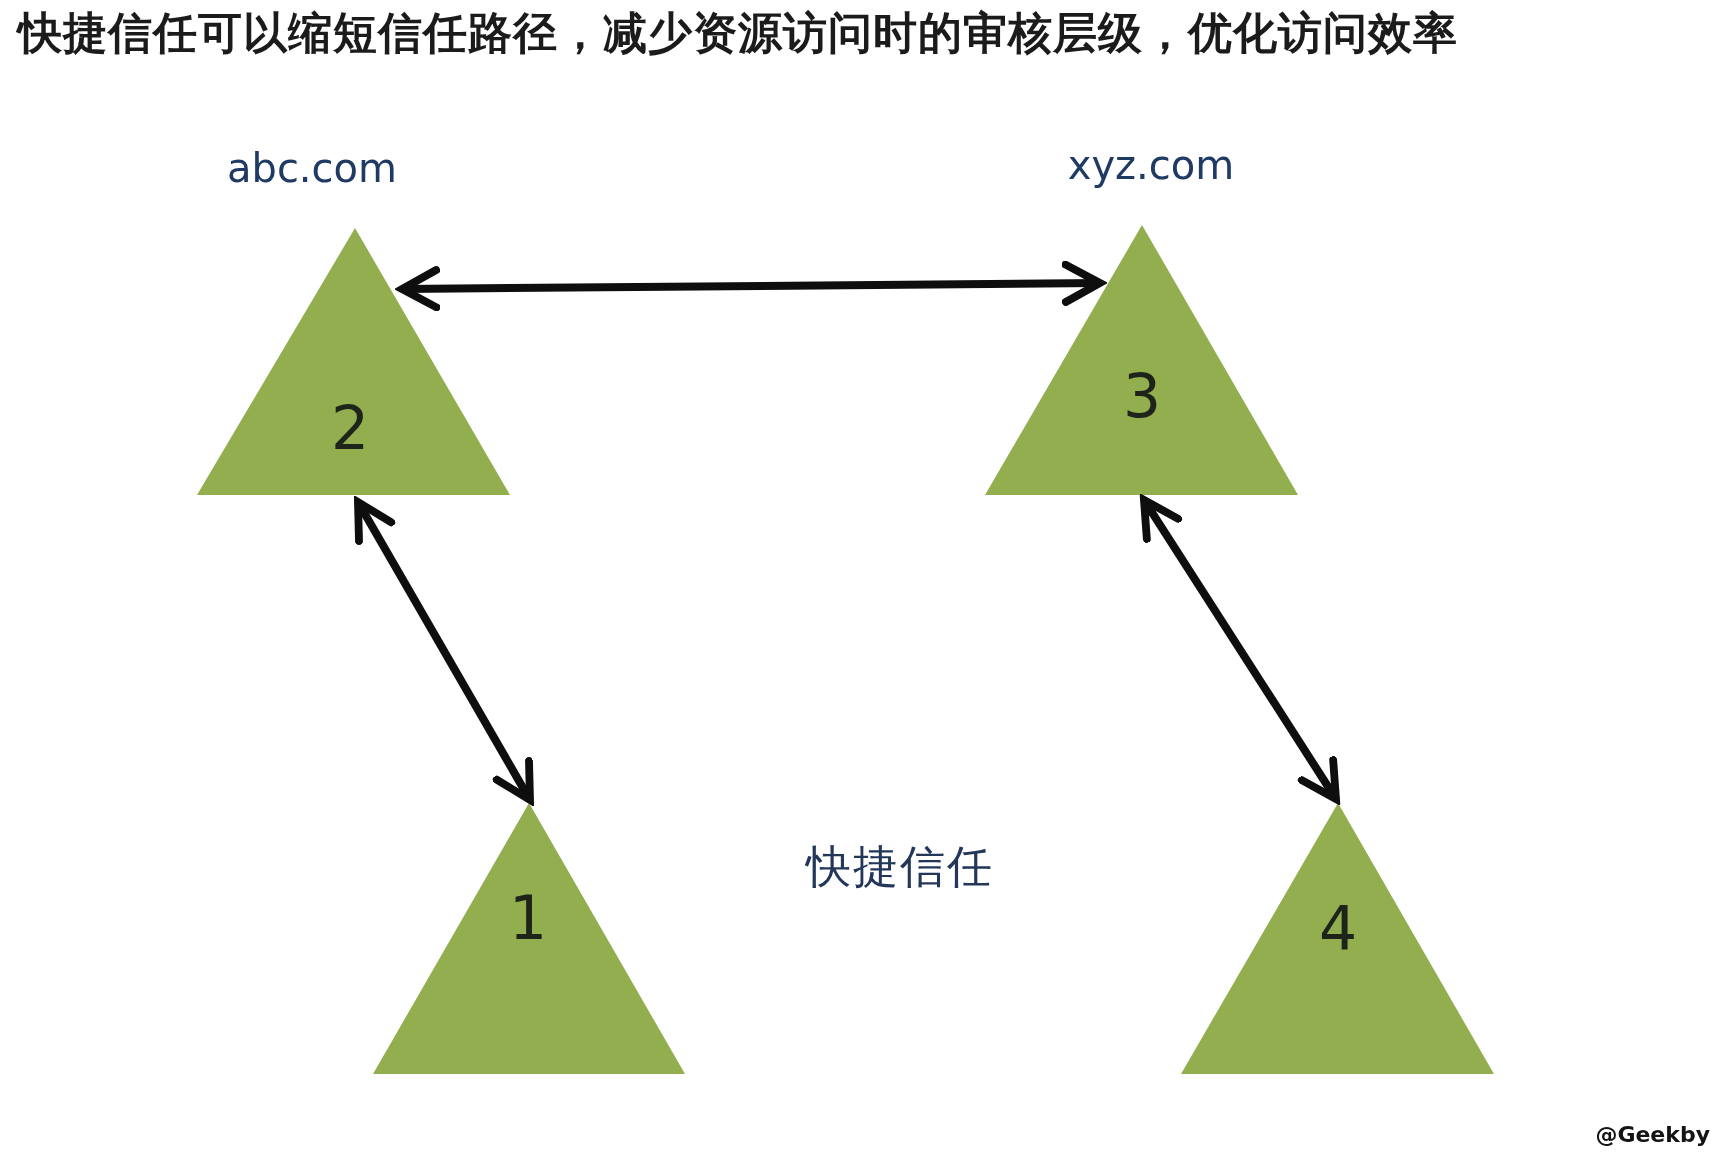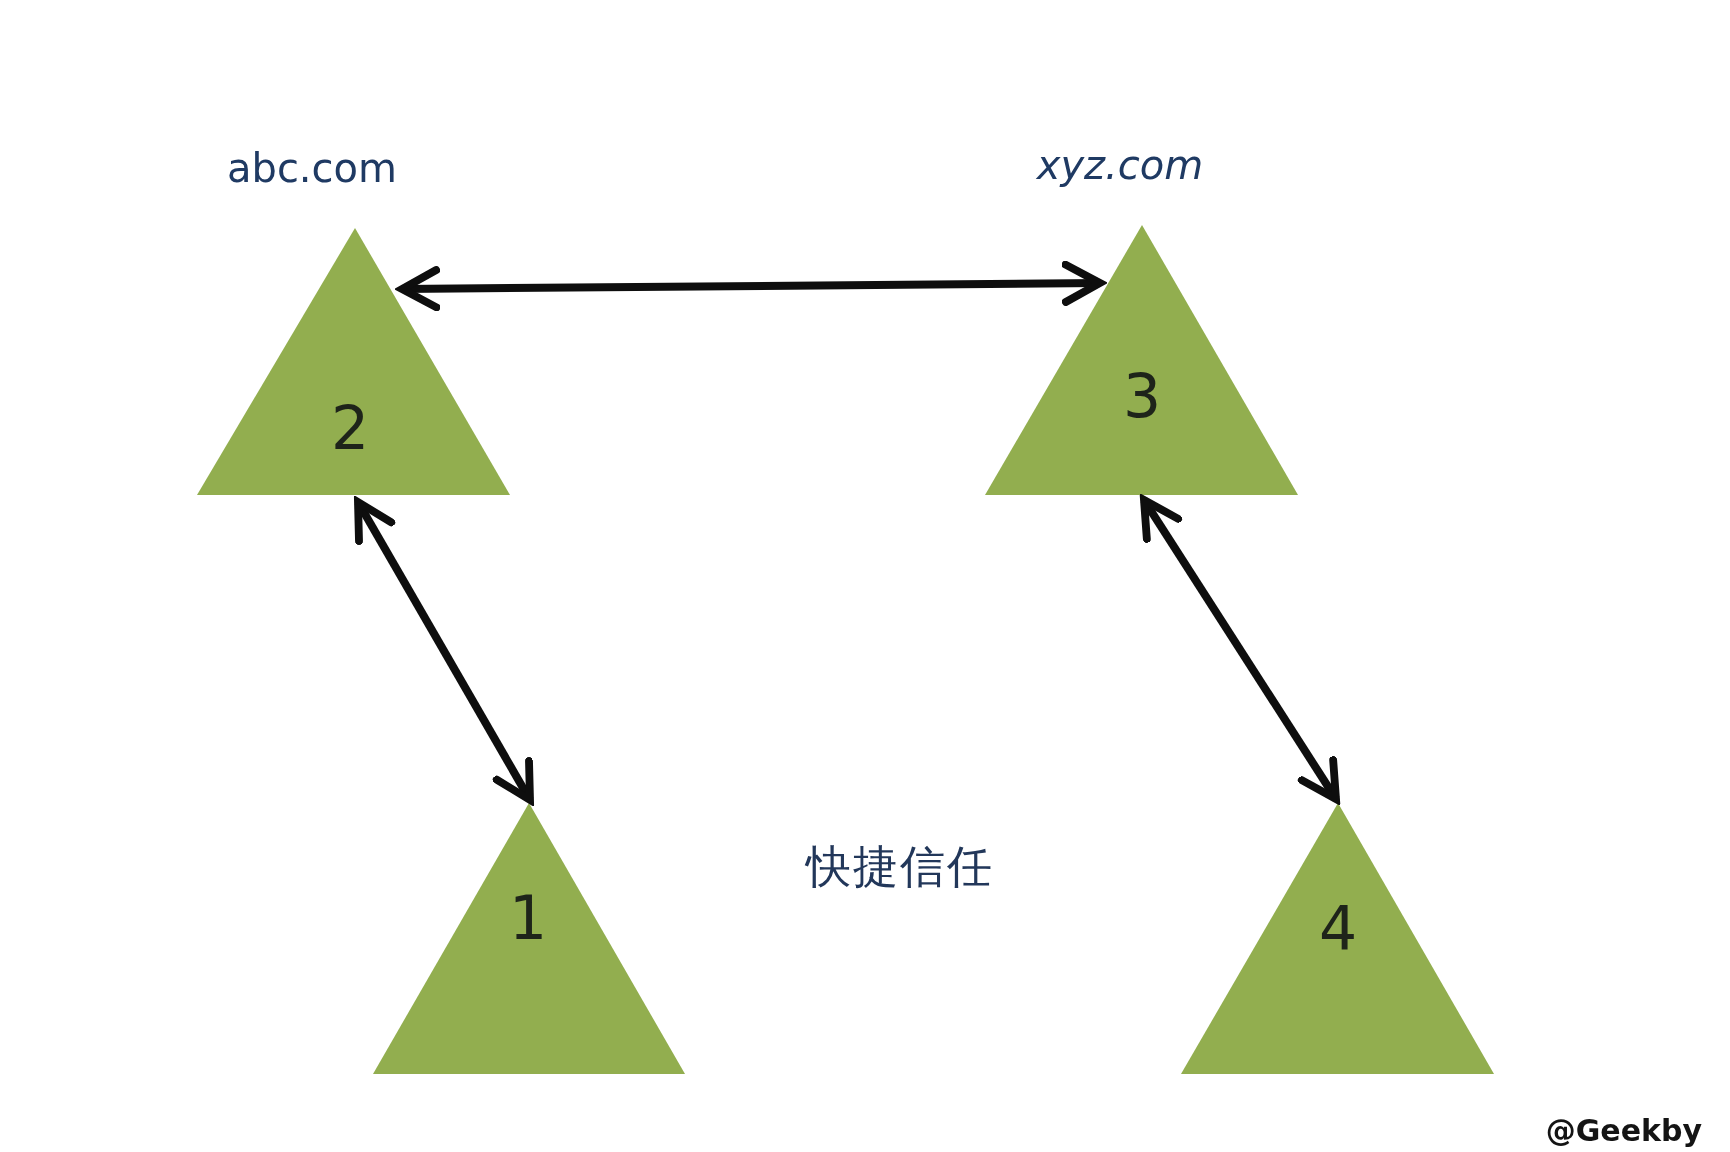--- a/index.html
+++ b/index.html
@@ -45,53 +45,54 @@
     font-size: 60px;
     color: #1e241a;
   }
   .center-label {
     font-size: 45px;
     color: #22375a;
     letter-spacing: 2px;
   }
   .watermark {
     position: absolute;
-    right: 28px;
+    right: 20px;
     bottom: 6px;
-    font-size: 30px;
+    font-size: 22px;
     font-weight: 600;
     color: #141414;
     line-height: 1;
   }
 </style>
 </head>
 <body>
 
 <div class="canvas">
 
+  <div class="title">快捷信任可以缩短信任路径，减少资源访问时的审核层级，优化访问效率</div>
 
   <svg class="diagram-svg" width="1730" height="1152" viewBox="0 0 1730 1152">
     <defs>
       <marker id="arrowhead" viewBox="0 0 12 12" refX="10.2" refY="6" markerWidth="5.6" markerHeight="5.6" orient="auto-start-reverse" markerUnits="strokeWidth">
         <path d="M1,1 L10.2,6 L1,11" fill="none" stroke-width="2.1" stroke-linecap="round" stroke-linejoin="miter" stroke="#0e0e0e"></path>
       </marker>
     </defs>
 
     <polygon points="355,228 197,495 510,495" fill="#92ae4f"></polygon>
     <polygon points="1142,225 985,495 1298,495" fill="#92ae4f"></polygon>
     <polygon points="529,803 373,1074 685,1074" fill="#92ae4f"></polygon>
     <polygon points="1338,803 1181,1074 1494,1074" fill="#92ae4f"></polygon>
 
     <line x1="402" x2="1100" y1="289" y2="283" stroke-width="8" marker-start="url(#arrowhead)" marker-end="url(#arrowhead)" stroke="#0e0e0e"></line>
     <line x1="358" y1="502" x2="530" y2="800" stroke-width="8" marker-start="url(#arrowhead)" marker-end="url(#arrowhead)" stroke="#0e0e0e"></line>
     <line x1="1144" y1="500" x2="1336" y2="799" stroke-width="8" marker-start="url(#arrowhead)" marker-end="url(#arrowhead)" stroke="#0e0e0e"></line>
   </svg>
 
   <div class="label domain-label" style="left:312px; top:168px;">abc.com</div>
-  <div class="label domain-label" style="left:1120px; top:165px;font-style:italic;">xyz.com</div>
+  <div class="label domain-label" style="left:1151px; top:165px;">xyz.com</div>
 
   <div class="label node-number" style="left:350px; top:428px;">2</div>
   <div class="label node-number" style="left:1142px; top:396px;">3</div>
   <div class="label node-number" style="left:528px; top:918px;">1</div>
   <div class="label node-number" style="left:1338px; top:928px;">4</div>
 
   <div class="label center-label" style="left:900px; top:866px;">快捷信任</div>
 
   <div class="watermark">@Geekby</div>
 

